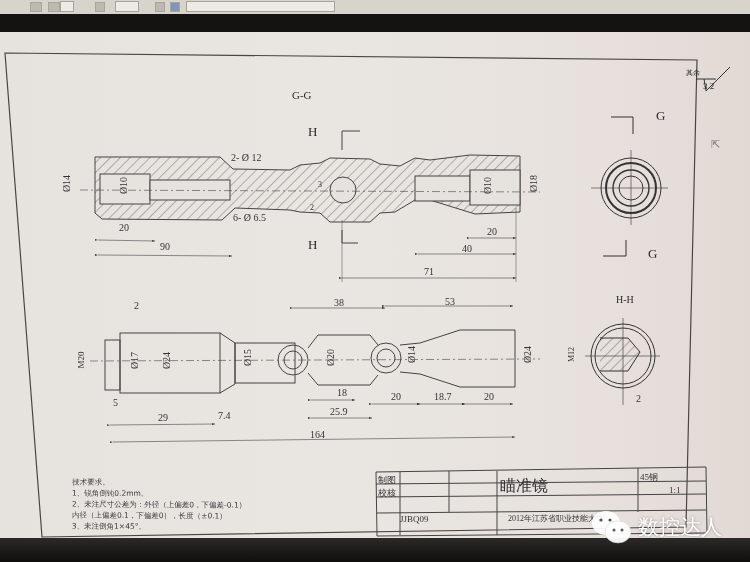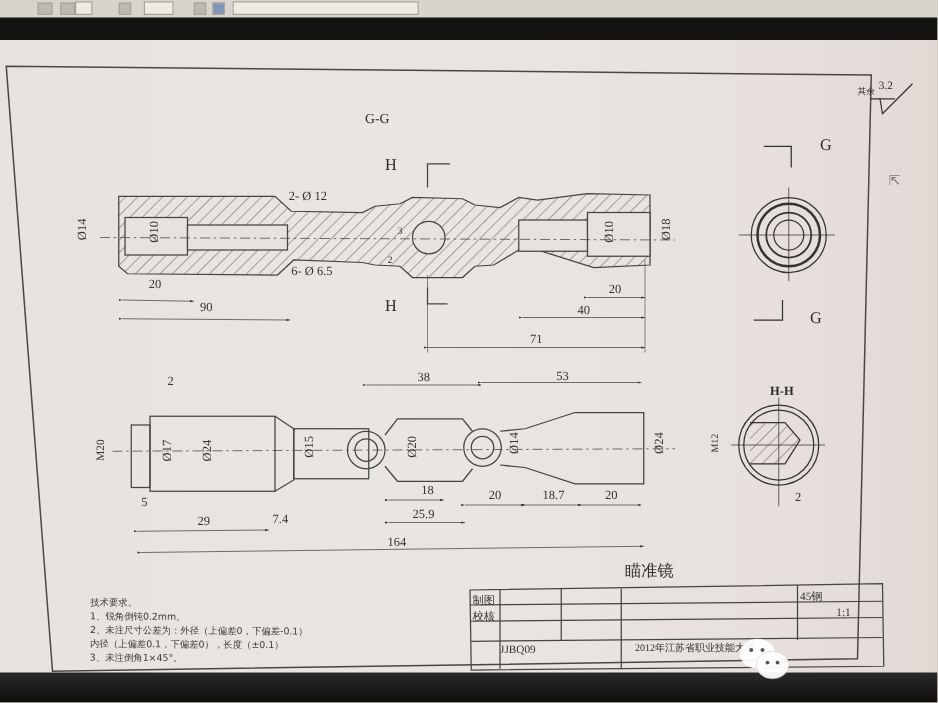--- a/index.html
+++ b/index.html
@@ -129,21 +129,21 @@
     <polyline points="704,79 706,91 730,67"></polyline>
     <line x1="696" y1="79" x2="716" y2="79"></line>
   </g>
 </svg>
 
 <div class="lbl" style="left:292px;top:89px;font-weight:normal">G-G</div>
 <div class="lbl" style="left:308px;top:124px;font-size:13px">H</div>
 <div class="lbl" style="left:308px;top:237px;font-size:13px">H</div>
 <div class="lbl" style="left:656px;top:108px;font-size:13px">G</div>
 <div class="lbl" style="left:648px;top:246px;font-size:13px">G</div>
-<div class="lbl" style="left:616px;top:308px;font-size:10px;font-weight:bold">H-H</div>
+<div class="lbl" style="left:616px;top:294px;font-size:10px;font-weight:normal">H-H</div>
 
 <div class="lbl dim" style="left:231px;top:152px">2- Ø 12</div>
 <div class="lbl dim" style="left:233px;top:212px">6- Ø 6.5</div>
 <div class="lbl dim vert" style="left:58px;top:178px">Ø14</div>
 <div class="lbl dim vert" style="left:115px;top:180px">Ø10</div>
 <div class="lbl dim vert" style="left:479px;top:180px">Ø10</div>
 <div class="lbl dim vert" style="left:525px;top:178px">Ø18</div>
 <div class="lbl dim" style="left:318px;top:180px;font-size:8px">3</div>
 <div class="lbl dim" style="left:310px;top:203px;font-size:8px">2</div>
 <div class="lbl dim" style="left:119px;top:222px">20</div>
@@ -169,44 +169,45 @@
 <div class="lbl dim" style="left:434px;top:391px">18.7</div>
 <div class="lbl dim" style="left:484px;top:391px">20</div>
 <div class="lbl dim" style="left:334px;top:297px">38</div>
 <div class="lbl dim" style="left:445px;top:296px">53</div>
 <div class="lbl dim" style="left:310px;top:429px">164</div>
 
 <div class="lbl dim vert" style="left:564px;top:350px;font-size:8px">M12</div>
 <div class="lbl dim" style="left:636px;top:393px">2</div>
 
 <div class="lbl" style="left:686px;top:68px;font-size:7px">其余</div>
-<div class="lbl" style="left:703px;top:63px;font-size:9px;font-weight:normal">3.2</div>
+<div class="lbl" style="left:703px;top:81px;font-size:9px;font-weight:normal">3.2</div>
 
 <div class="tech">
   <div>技术要求。</div>
   <div>1、锐角倒钝0.2mm。</div>
   <div>2、未注尺寸公差为：外径（上偏差0，下偏差-0.1）</div>
   <div>内径（上偏差0.1，下偏差0），长度（±0.1）</div>
   <div>3、未注倒角1×45°。</div>
 </div>
 
 <div class="tb-cell" style="left:378px;top:474px;width:22px">制图</div>
 <div class="tb-cell" style="left:378px;top:487px;width:38px">校核</div>
-<div class="tb-cell" style="left:500px;top:448px;width:138px;font-size:13px">瞄准镜</div>
+<div class="tb-cell" style="left:500px;top:476px;width:138px;font-size:16px">瞄准镜</div>
 <div class="tb-cell" style="left:640px;top:471px;width:80px">45钢</div>
 <div class="tb-cell" style="left:669px;top:485px;width:66px">1:1</div>
 <div class="tb-cell" style="left:400px;top:514px;width:97px">JJBQ09</div>
 <div class="tb-cell" style="left:500px;top:513px;width:200px;font-size:8px;text-align:left;padding-left:8px">2012年江苏省职业技能大赛</div>
 
 <div class="lbl" style="left:711px;top:138px;font-size:11px;color:#777">⇱</div>
 
 <div class="bottom-bezel"></div>
 
 <div class="watermark">
   <svg width="44" height="38" viewBox="0 0 44 38">
     <ellipse cx="16" cy="15" rx="14" ry="12" fill="#fff" opacity="0.92"></ellipse>
     <ellipse cx="28" cy="24" rx="13" ry="11" fill="#fff" opacity="0.95" stroke="#ccc" stroke-width="0.5"></ellipse>
     <circle cx="11" cy="12" r="1.6" fill="#555"></circle>
       <circle cx="20" cy="12" r="1.6" fill="#555"></circle>
     <circle cx="24" cy="22" r="1.5" fill="#555"></circle>
       <circle cx="32" cy="22" r="1.5" fill="#555"></circle>
   </svg>
+  <span class="wm-text">数控达人</span>
 </div>
 
 </body></html>

